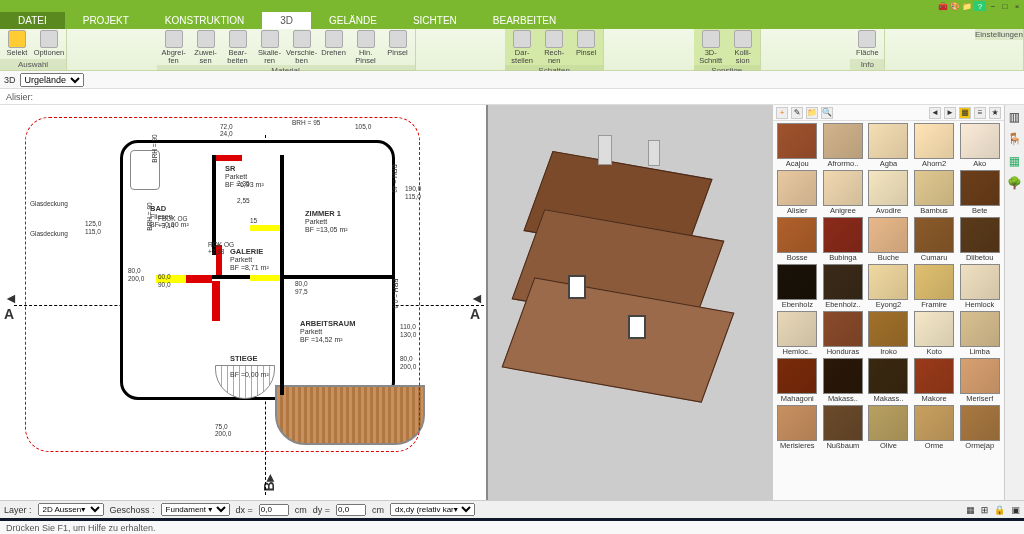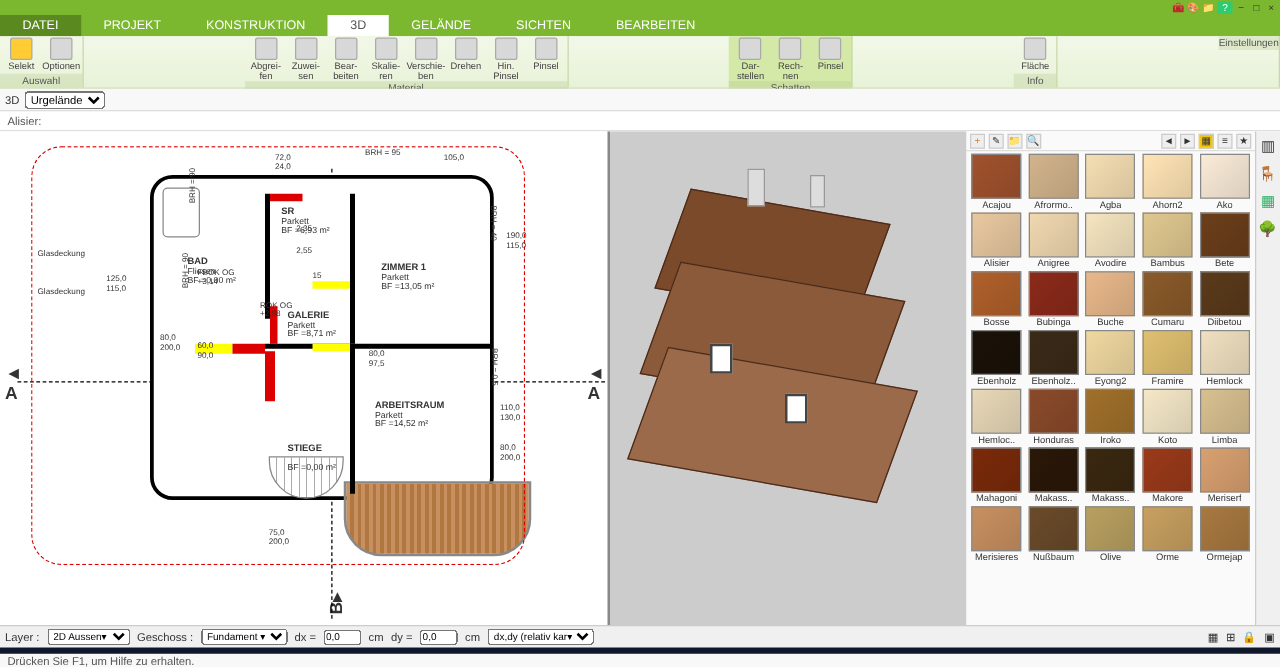--- a/index.html
+++ b/index.html
@@ -29,21 +29,21 @@
   .sidetools .st { width: 16px; height: 16px; font-size: 12px; display: flex; align-items: center; justify-content: center; cursor: pointer; }
   .mat-toolbar { height: 16px; display: flex; align-items: center; gap: 3px; padding: 0 3px; border-bottom: 1px solid #ddd; }
   .mat-toolbar .mi { width: 12px; height: 12px; background: #eee; border: 1px solid #ccc; font-size: 8px; display: flex; align-items: center; justify-content: center; }
   .mat-grid { flex: 1; overflow: auto; display: grid; grid-template-columns: repeat(5,1fr); gap: 1px; padding: 2px; align-content: start; }
   .mat-cell { display: flex; flex-direction: column; align-items: center; cursor: pointer; }
   .mat-cell .sw { width: 40px; height: 36px; border: 1px solid #888; }
   .mat-cell .nm { font-size: 7.5px; text-align: center; height: 10px; overflow: hidden; white-space: nowrap; }
   .bottombar { height: 18px; background: #f0f0f0; border-top: 1px solid #ccc; display: flex; align-items: center; padding: 0 4px; gap: 6px; font-size: 9px; }
   .bottombar input { width: 30px; height: 12px; font-size: 8px; }
   .bottombar select { font-size: 8px; height: 13px; }
-  .statusbar { height: 16px; background: #f8f8f8; border-top: 5px solid #0f172a; display: flex; align-items: center; padding: 0 6px; font-size: 9px; color: #555; justify-content: space-between; }
+  .statusbar { height: 16px; background: #f8f8f8; border-top: 3px solid #0f172a; display: flex; align-items: center; padding: 0 6px; font-size: 9px; color: #555; justify-content: space-between; }
   .statusbar .right { display: flex; gap: 12px; }
   
   .plan { position: absolute; left: 120px; top: 20px; width: 320px; height: 320px; }
   .plan .outline { position: absolute; border: 3px solid #000; background: #fff; }
   .plan .wall { position: absolute; background: #000; }
   .plan .red { background: #d00; }
   .plan .yellow { background: #ff0; }
   .plan .room-label { position: absolute; font-size: 7px; line-height: 1.1; }
   .plan .room-label b { font-weight: bold; font-size: 7.5px; }
   .dim { position: absolute; font-size: 6.5px; color: #333; }
@@ -143,20 +143,35 @@
           <div class="ic"></div>
           <div class="lbl">Rech-
 nen</div>
         </div>
         <div class="rbtn">
           <div class="ic"></div>
           <div class="lbl">Pinsel</div>
         </div>
       </div>
       <div class="label">Schatten</div>
+    </div>
+    <div class="ribbon-group active">
+      <div class="buttons">
+        <div class="rbtn">
+          <div class="ic"></div>
+          <div class="lbl">3D-
+Schnitt</div>
+        </div>
+        <div class="rbtn">
+          <div class="ic"></div>
+          <div class="lbl">Kolli-
+sion</div>
+        </div>
+      </div>
+      <div class="label">Sonstige</div>
     </div>
     <div class="ribbon-group">
       <div class="buttons">
         <div class="rbtn">
           <div class="ic"></div>
           <div class="lbl">Fläche</div>
         </div>
       </div>
       <div class="label">Info</div>
     </div>

